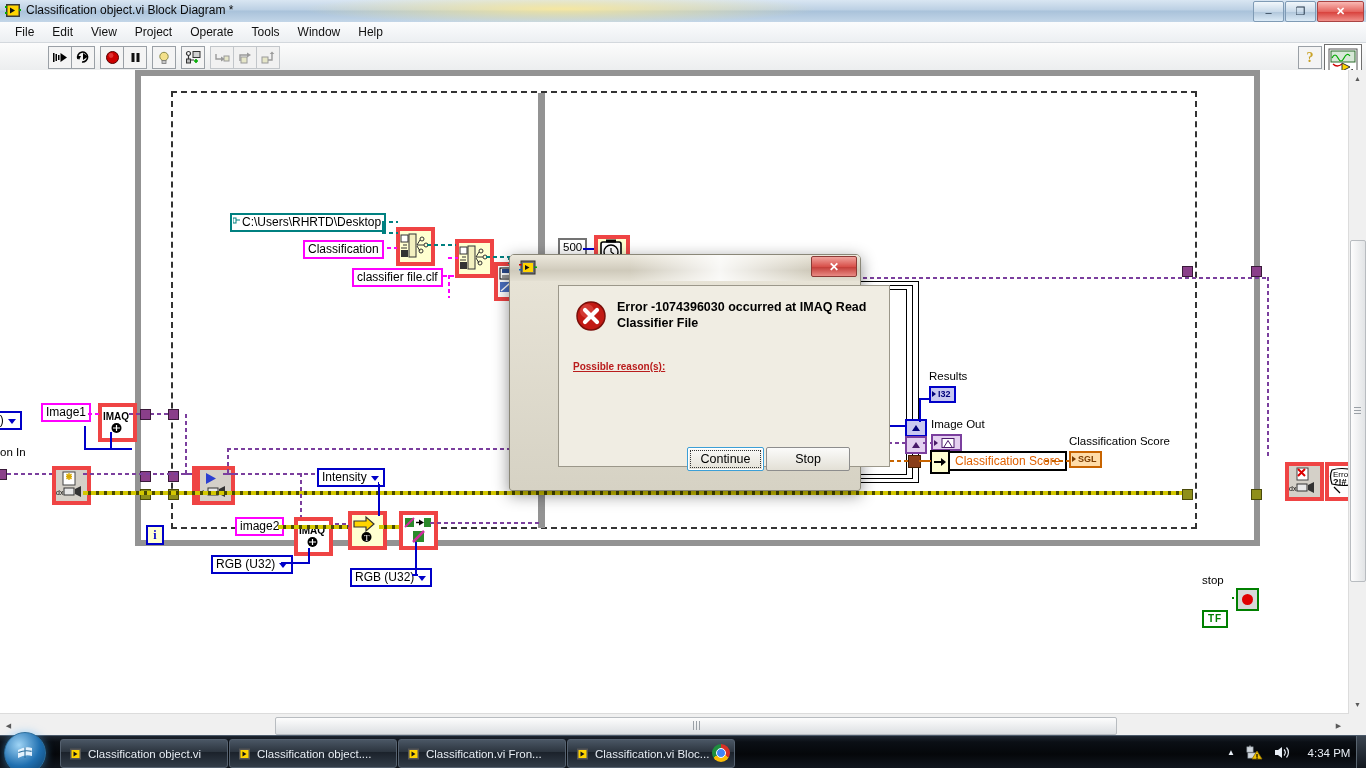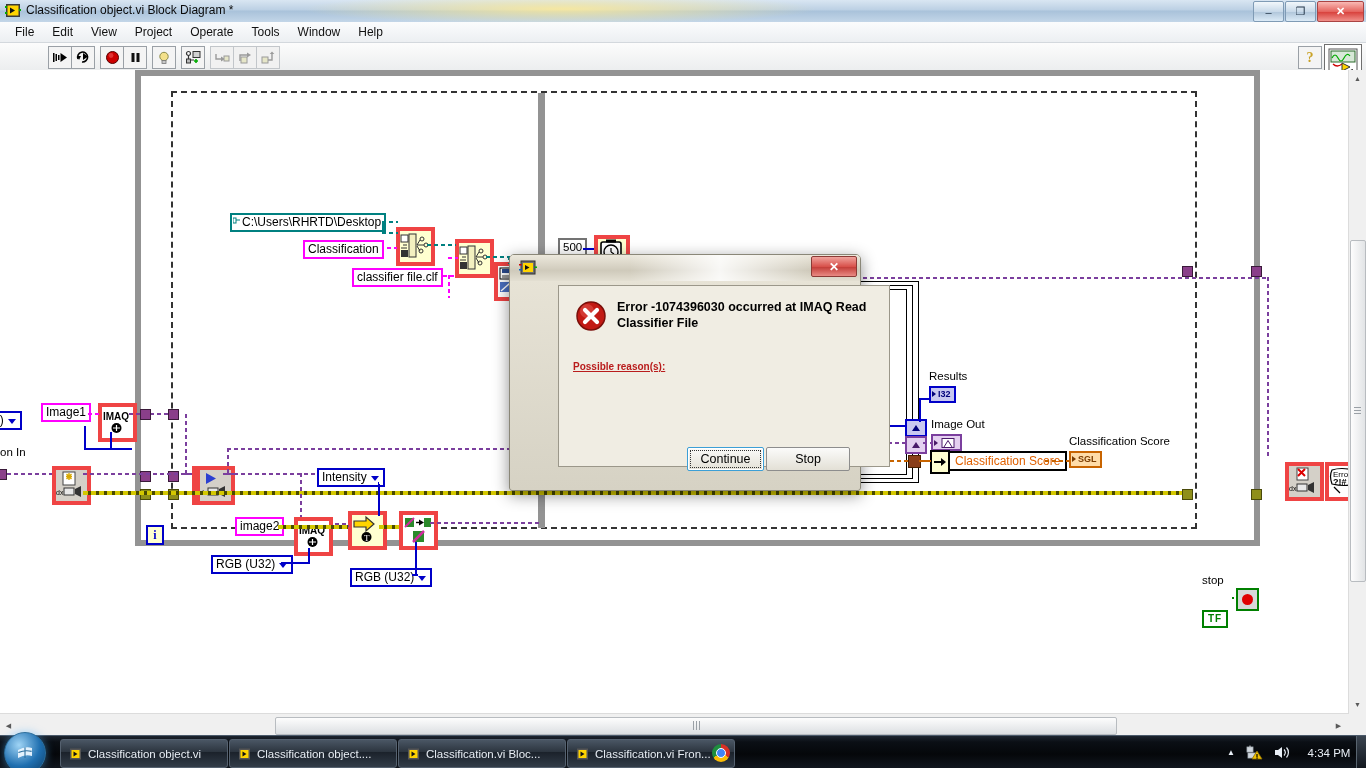--- a/index.html
+++ b/index.html
@@ -666,29 +666,29 @@
         <polygon points="4.5,3.5 4.5,8.5 8.5,6" fill="#111"></polygon>
       </svg>
       <span>Classification object....</span>
     </div>
     <div class="task">
       <svg class="ti" viewBox="0 0 13 12">
         <rect x="1" y="0.5" width="11" height="11" fill="#555"></rect>
           <rect x="2.5" y="2" width="8" height="8" fill="#ffd400"></rect>
         <polygon points="4.5,3.5 4.5,8.5 8.5,6" fill="#111"></polygon>
       </svg>
-      <span>Classification.vi Bloc...</span>
+      <span>Classification.vi Fron...</span>
     </div>
     <div class="task">
       <svg class="ti" viewBox="0 0 13 12">
         <rect x="1" y="0.5" width="11" height="11" fill="#555"></rect>
           <rect x="2.5" y="2" width="8" height="8" fill="#ffd400"></rect>
         <polygon points="4.5,3.5 4.5,8.5 8.5,6" fill="#111"></polygon>
       </svg>
-      <span>Classification.vi Fron...</span>
+      <span>Classification.vi Bloc...</span>
     </div>
   </div>
   <div class="chrome">
       <i></i>
     </div>
   <div class="tray">
     <span style="font-size:8px;">▲</span>
     <svg width="17" height="15" viewBox="0 0 17 15">
       <rect x="1" y="2" width="6" height="5" fill="#cfd6dd" stroke="#aab2ba" stroke-width=".8"></rect>
       <rect x="2" y="8" width="9" height="5" fill="#cfd6dd" stroke="#aab2ba" stroke-width=".8"></rect>

